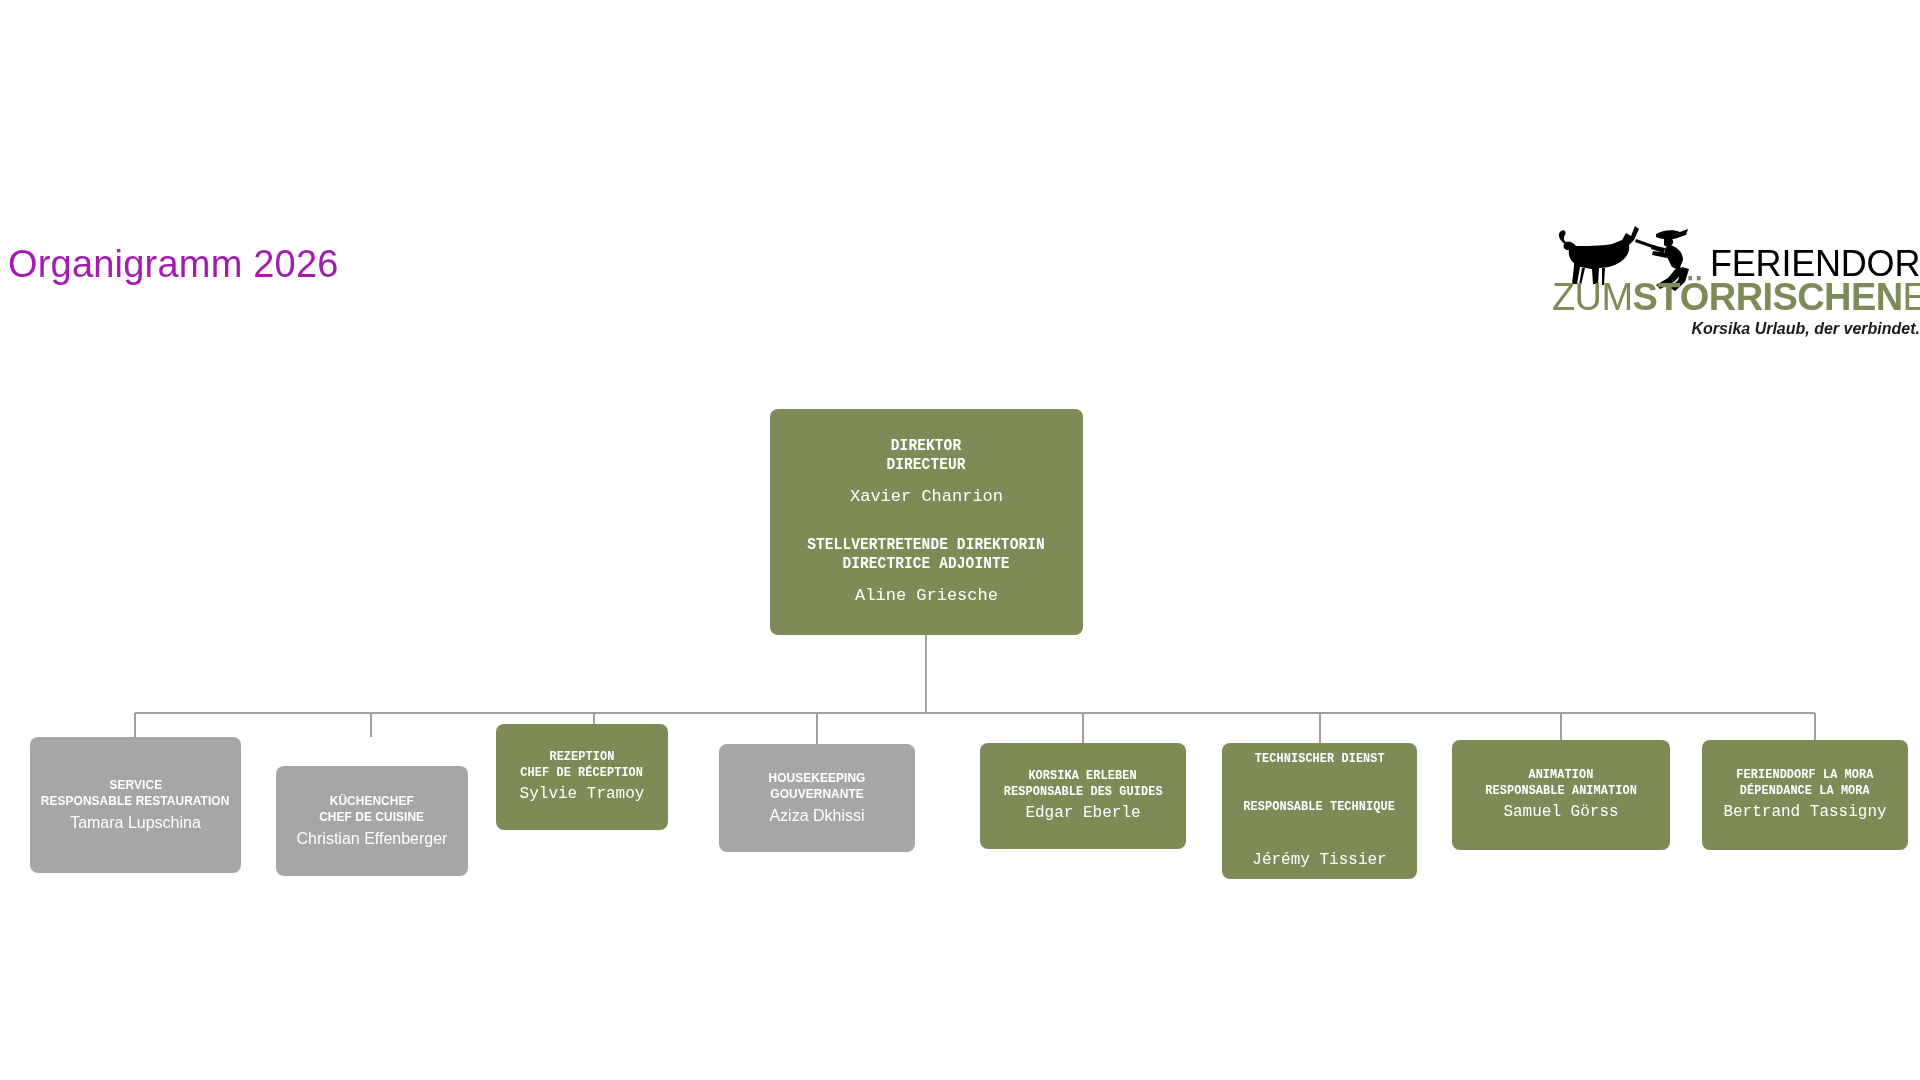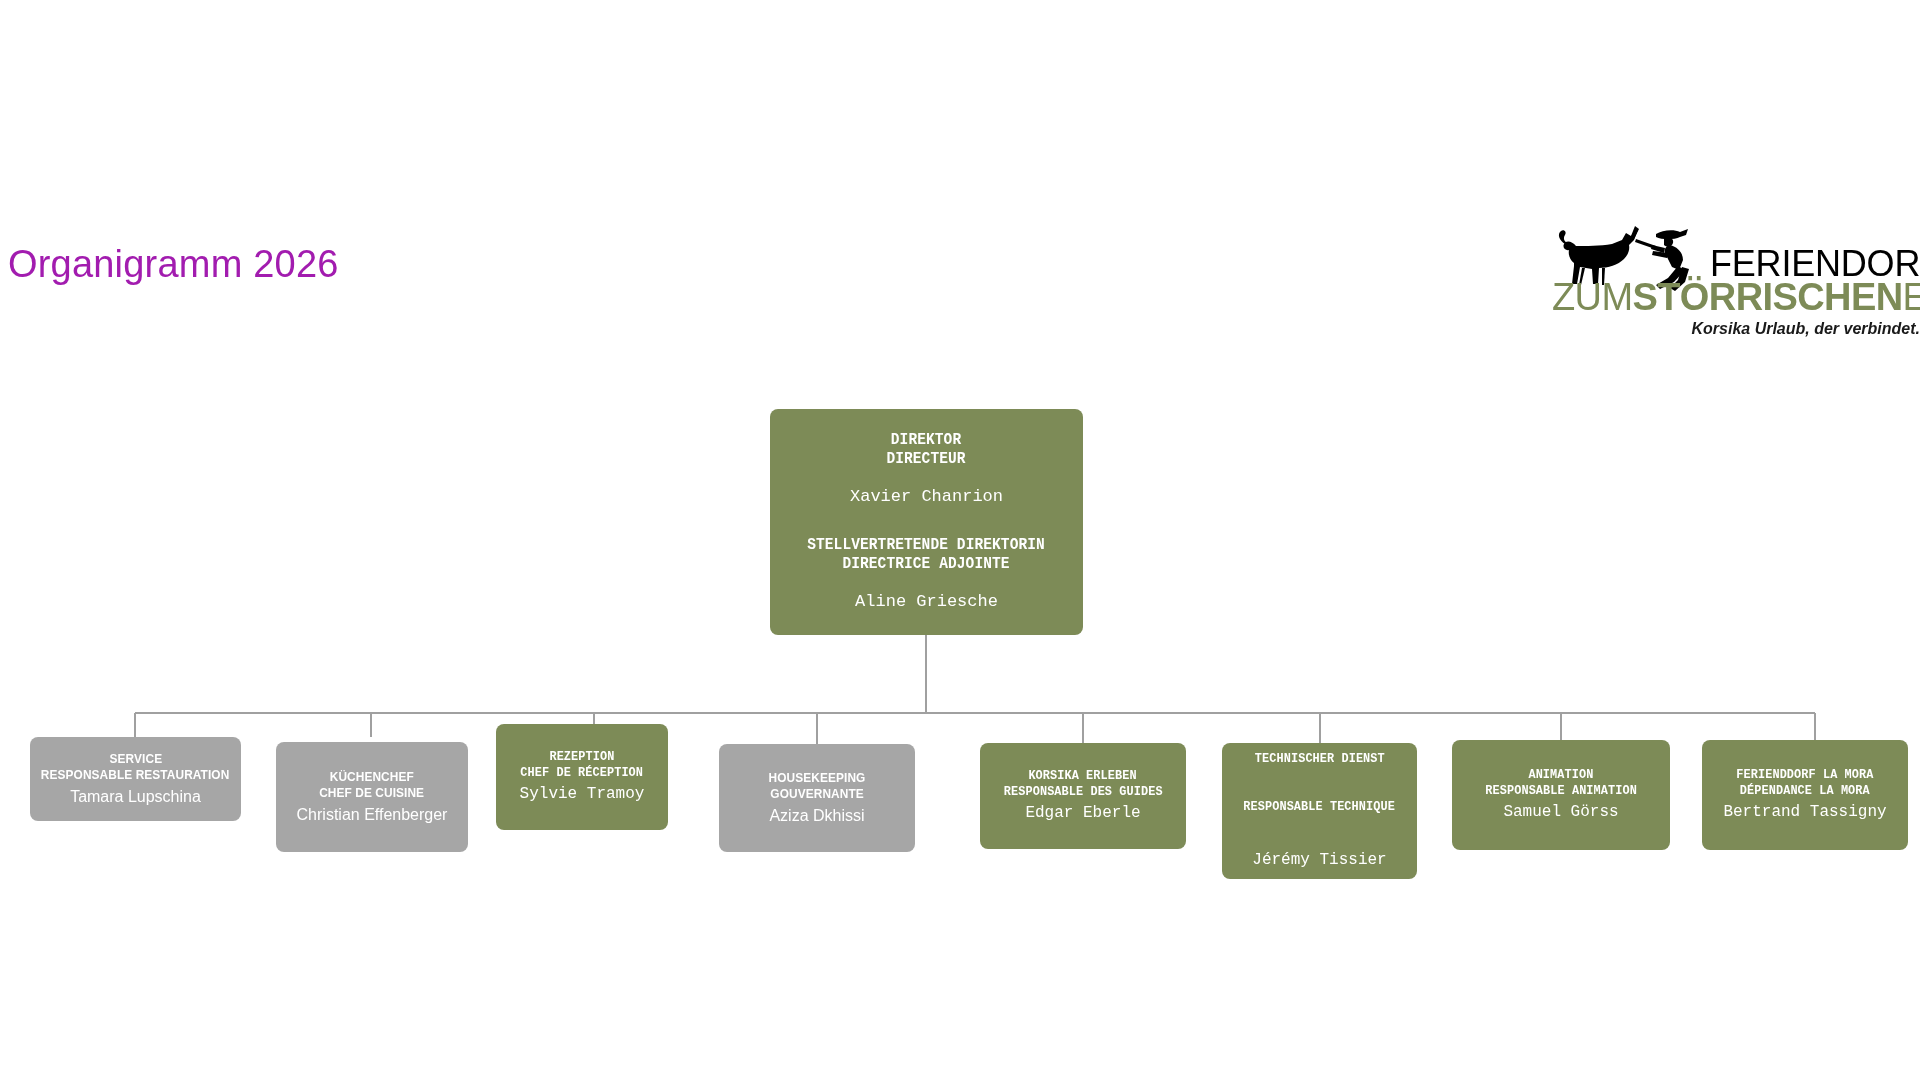--- a/index.html
+++ b/index.html
@@ -124,21 +124,21 @@
   #node-root {
     left: 770px;
     top: 409px;
     width: 313px;
     height: 226px;
     justify-content: center;
     padding-top: 2px;
   }
   #node-root .role-de,
   #node-root .role-fr { font-size: 16.5px; }
-  #node-root .person  { font-size: 17px; margin-top: 18px; }
+  #node-root .person  { font-size: 17px; margin-top: 12px; }
   #node-root .group-gap { height: 28px; }
 
   
   .child .role-de,
   .child .role-fr { font-size: 13.5px; }
   .child .person  { font-size: 16px; margin-top: 4px; }
 </style>
 </head>
 <body>
 
@@ -212,27 +212,27 @@
 <div class="node green" id="node-root">
   <div class="role-de">DIREKTOR</div>
   <div class="role-fr">DIRECTEUR</div>
   <div class="person">Xavier Chanrion</div>
   <div class="group-gap"></div>
   <div class="role-de">STELLVERTRETENDE DIREKTORIN</div>
   <div class="role-fr">DIRECTRICE ADJOINTE</div>
   <div class="person">Aline Griesche</div>
 </div>
 
-<div class="node gray child" id="node-c0" style="left:30px;  top:737px; width:211px; height:84px;">
+<div class="node gray child" id="node-c0" style="left:30px;  top:737px; width:211px; height:136px;">
   <div class="role-de">SERVICE</div>
   <div class="role-fr">RESPONSABLE RESTAURATION</div>
   <div class="person">Tamara Lupschina</div>
 </div>
 
-<div class="node gray child" id="node-c1" style="left:276px; top:742px; width:192px; height:110px;">
+<div class="node gray child" id="node-c1" style="left:276px; top:766px; width:192px; height:110px;">
   <div class="role-de">KÜCHENCHEF</div>
   <div class="role-fr">CHEF DE CUISINE</div>
   <div class="person">Christian Effenberger</div>
 </div>
 
 <div class="node green child" id="node-c2" style="left:496px; top:724px; width:172px; height:106px;">
   <div class="role-de">REZEPTION</div>
   <div class="role-fr">CHEF DE RÉCEPTION</div>
   <div class="person">Sylvie Tramoy</div>
 </div>

